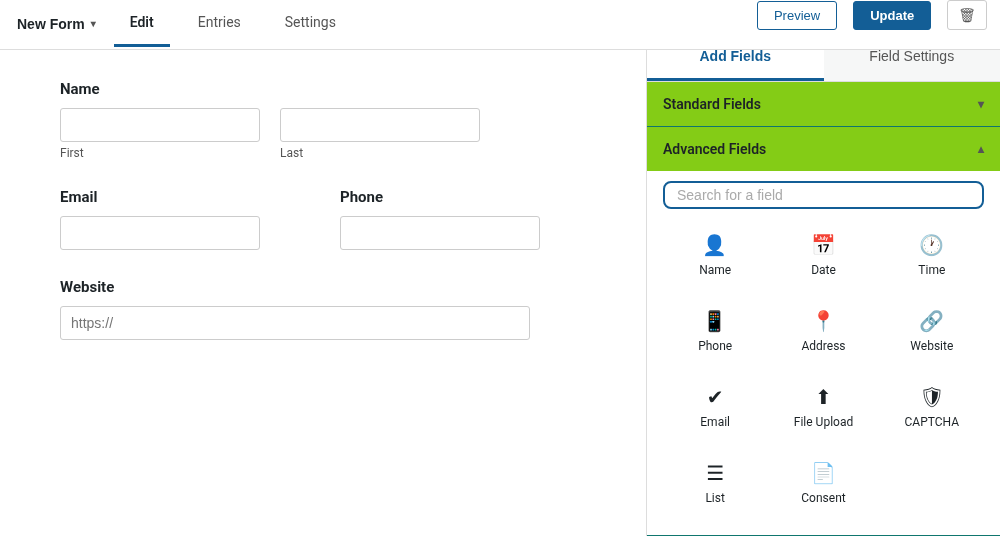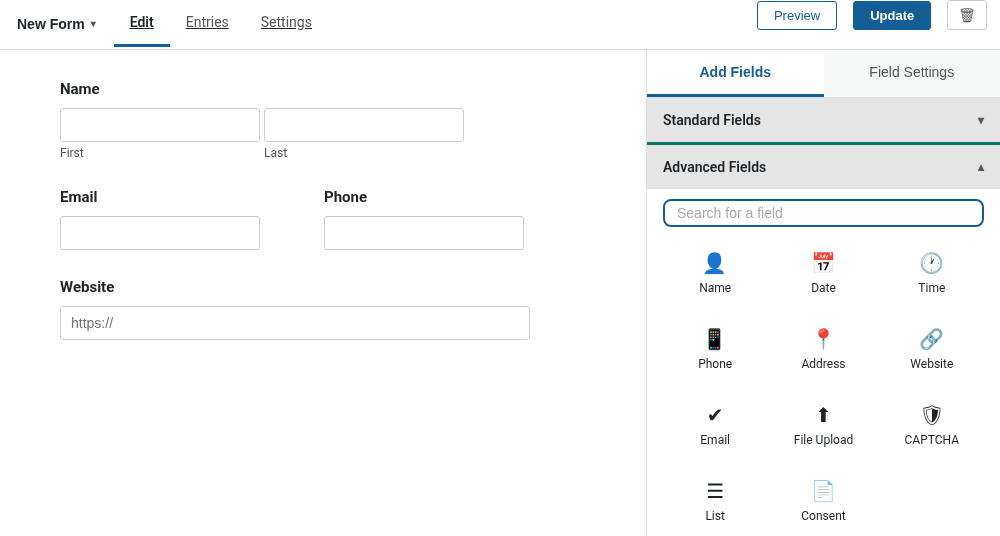--- a/index.html
+++ b/index.html
@@ -5,51 +5,51 @@
     * { box-sizing: border-box; margin: 0; padding: 0; }
     body { font-family: -apple-system, BlinkMacSystemFont, "Segoe UI", Roboto, sans-serif; background: #f0f0f1; color: #1d2327; font-size: 14px; }
 
     .app-wrapper { display: flex; flex-direction: column; height: 536px; width: 1000px; background: #fff; }
 
     
     .header { display: flex; align-items: flex-start; justify-content: space-between; padding: 0 13px; height: 50px; background: #fff; border-bottom: 1px solid #ddd; }
     .header-left { display: flex; align-items: center; gap: 4px; }
     .new-form-btn { display: flex; align-items: center; gap: 6px; font-size: 14px; font-weight: 600; color: #1d2327; background: none; border: none; cursor: pointer; padding: 6px 4px; }
     .chevron-icon { font-size: 10px; color: #555; }
-    .nav-tabs { display: flex; align-items: center; gap: 0; margin-left: 10px; text-decoration: underline; }
+    .nav-tabs { display: flex; align-items: center; gap: 12px; margin-left: 10px; }
     .nav-tab { font-size: 14px; color: #555; padding: 14px 16px; cursor: pointer; border: none; background: none; text-decoration: none; border-bottom: 3px solid transparent; }
     .nav-tab.active { color: #1d2327; font-weight: 600; border-bottom: 3px solid #135e96; }
     .header-right { display: flex; align-items: center; gap: 16px; }
     .btn-preview { background: #fff; border: 1px solid #135e96; color: #135e96; padding: 6px 16px; border-radius: 3px; cursor: pointer; font-size: 13px; }
     .btn-update { background: #135e96; border: 1px solid #135e96; color: #fff; padding: 6px 16px; border-radius: 3px; cursor: pointer; font-size: 13px; font-weight: 600; }
     .btn-trash { background: #fff; border: 1px solid #ccc; color: #555; padding: 6px 10px; border-radius: 3px; cursor: pointer; font-size: 14px; }
 
     
     .main { display: flex; flex: 1; overflow: hidden; }
 
     
     .form-area { flex: 1; padding: 30px 60px; overflow-y: auto; background: #fff; }
     .field-group { margin-bottom: 28px; }
     .field-label { font-size: 15px; font-weight: 700; color: #1d2327; margin-bottom: 10px; }
-    .field-row { display: flex; gap: 4px; margin-bottom: 6px; }
+    .field-row { display: flex; gap: 20px; margin-bottom: 6px; }
     .field-col { display: flex; flex-direction: column; flex: 1; }
     .field-col input[type="text"] { border: 1px solid #ccc; border-radius: 3px; padding: 8px 10px; font-size: 14px; width: 100%; }
     .field-sublabel { font-size: 12px; color: #555; margin-top: 4px; }
     .half-width { max-width: 200px; }
     .website-col { max-width: 470px; }
     input[placeholder="https://"] { color: #aaa; }
 
     
-    .sidebar { width: 354px; border-left: 1px solid #ddd; background: #f6f7f7; display: flex; flex-direction: column; }
+    .sidebar { width: 354px; border-left: 1px solid #ddd; background: #f6f7f7; display: flex; flex-direction: column; justify-content: flex-end; }
     .sidebar-tabs { display: flex; border-bottom: 1px solid #ddd; background: #f6f7f7; }
     .sidebar-tab { flex: 1; padding: 14px 0; text-align: center; font-size: 14px; cursor: pointer; border: none; background: none; color: #555; border-bottom: 3px solid transparent; }
     .sidebar-tab.active { color: #135e96; font-weight: 600; border-bottom: 3px solid #135e96; background: #fff; }
 
     
-    .accordion { border-bottom: 3px solid #0f766e; background: #e5e5e5; }
+    .accordion { border-bottom: 1px solid #0f766e; background: #84cc16; }
     .accordion-header { display: flex; align-items: center; justify-content: space-between; padding: 14px 16px; cursor: pointer; font-size: 14px; font-weight: 600; color: #1d2327; }
     .accordion-icon { font-size: 12px; color: #555; }
 
     
     .advanced-content { background: #fff; padding: 10px 16px 16px; }
     .search-field { width: 100%; border: 2px solid #135e96; border-radius: 8px; padding: 4px 12px; font-size: 14px; color: #1d2327; outline: none; }
     .search-field::placeholder { color: #aaa; }
 
     .fields-grid { display: grid; grid-template-columns: repeat(3, 1fr); gap: 4px; margin-top: 10px; }
     .field-item { display: flex; flex-direction: column; align-items: center; justify-content: center; padding: 14px 8px; cursor: pointer; border-radius: 3px; gap: 6px; }

